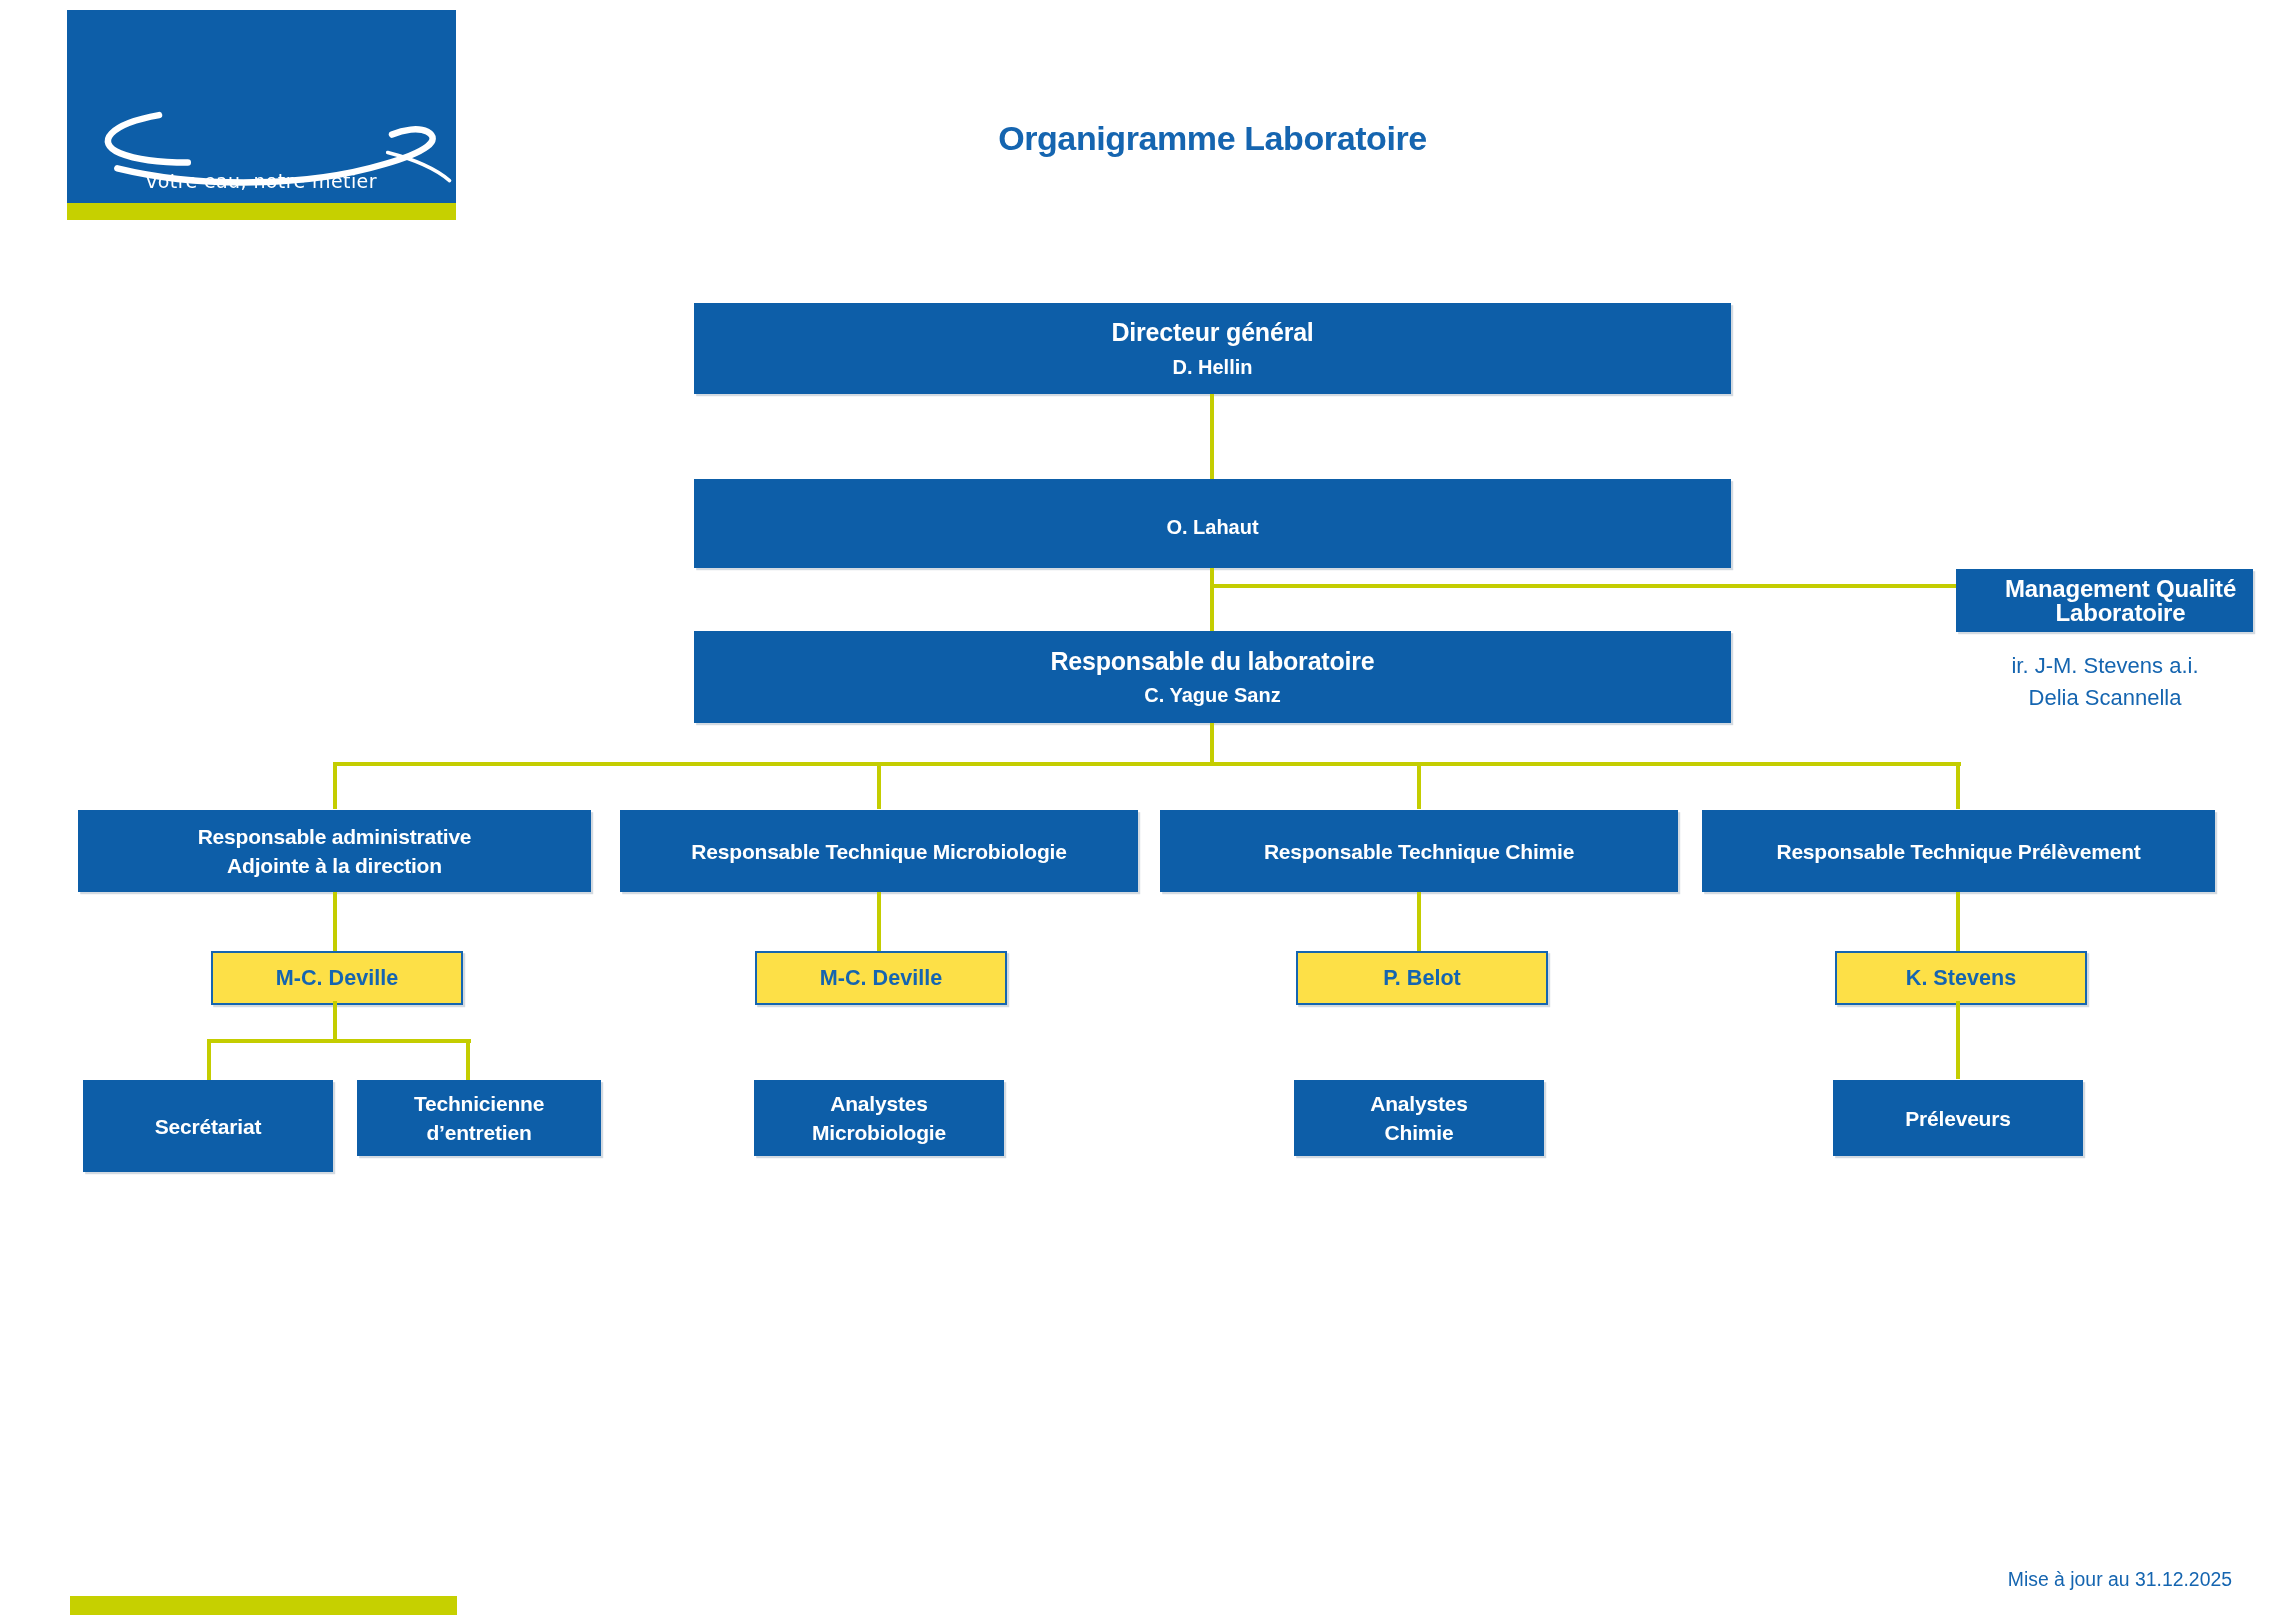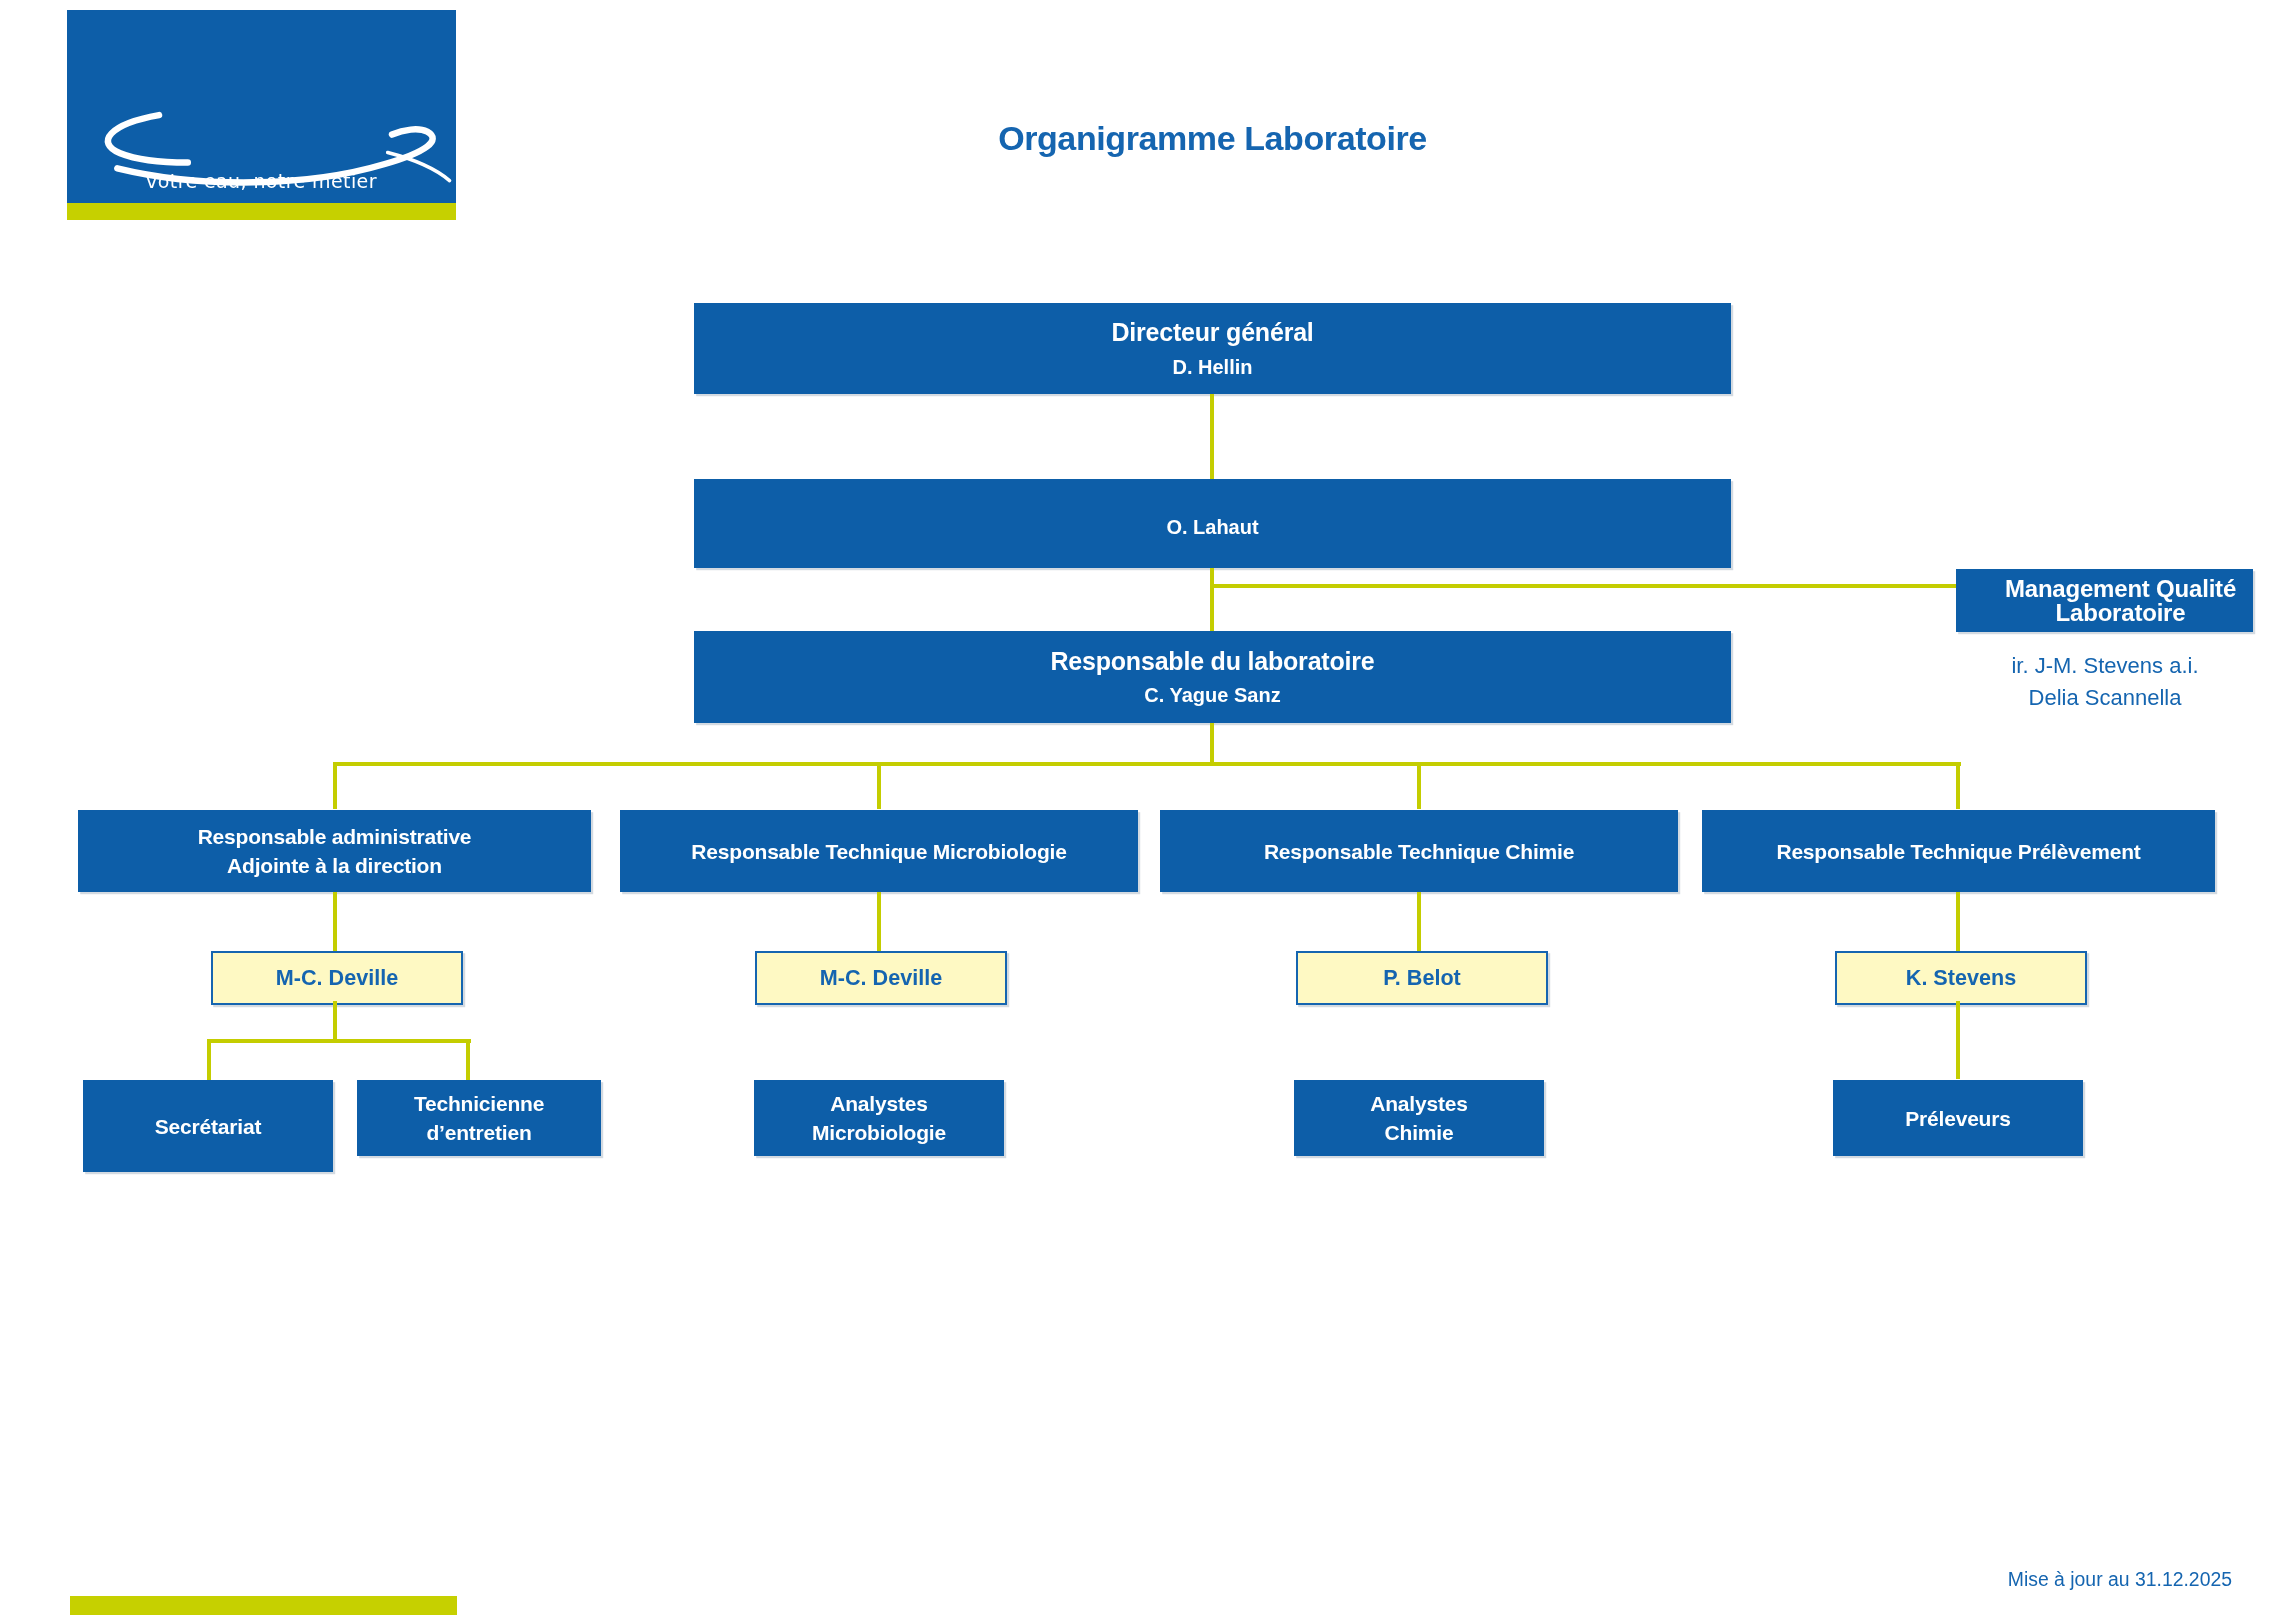--- a/index.html
+++ b/index.html
@@ -32,21 +32,21 @@
     text-align:center;box-shadow:2.2px 2.2px 0 rgba(130,150,170,0.35);
   }
   .bluebox .t{font-weight:bold;letter-spacing:-0.2px;}
   .big .t{font-size:25px;}
   .big .p{font-size:20px;font-weight:bold;margin-top:8.6px;}
   .branch .t{font-size:21px;line-height:29px;}
   .team .t{font-size:21px;line-height:29px;}
   .quality .t{font-size:24px;line-height:24px;margin-left:32px;}
   
   .namebox{
-    position:absolute;background:#fef9c3;border:2.2px solid #1565B0;color:#1565B0;
+    position:absolute;background:#fde047;border:2.2px solid #1565B0;color:#1565B0;
     display:flex;align-items:center;justify-content:center;text-align:center;
     font-size:21.6px;font-weight:bold;box-shadow:2.2px 2.2px 0 rgba(130,150,170,0.35);
   }
   
   .quality-names{
     position:absolute;left:1935px;top:650px;width:340px;text-align:center;
     color:#1565B0;font-size:22px;line-height:32px;
   }
   
   .vline,.hline{position:absolute;background:#C4CD00;}

